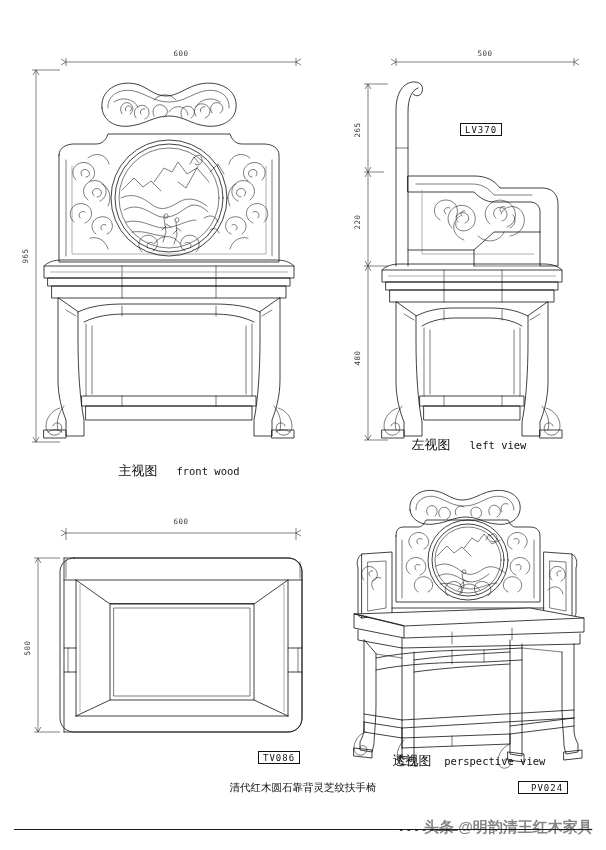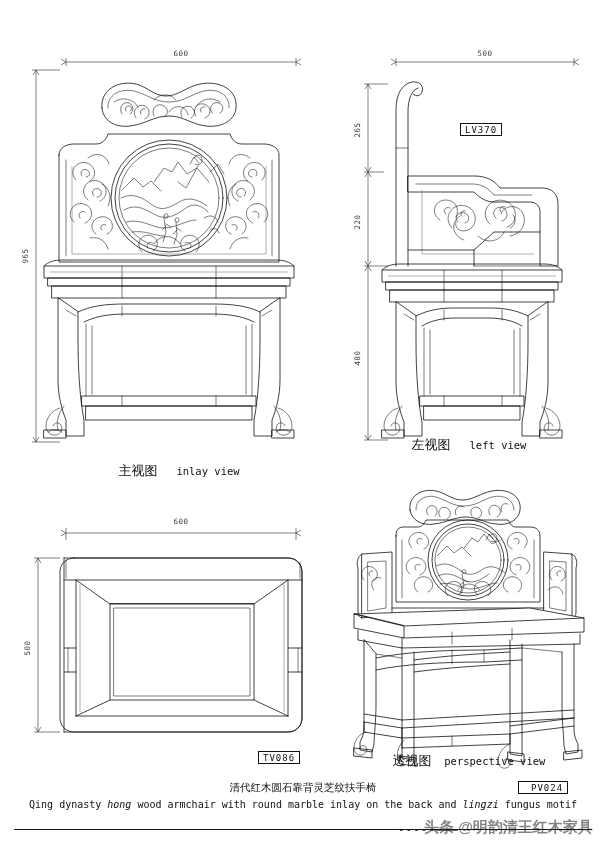--- a/index.html
+++ b/index.html
@@ -200,21 +200,21 @@
         <path class="ln-t" d="M262 392 c 4 -3 10 -3 14 0"></path>
         <path class="ln" d="M30 390 L52 390 L52 398 L30 398 Z M258 390 L280 390 L280 398 L258 398 Z"></path>
       </g>
 
       <text class="dimtxt" x="167" y="16" text-anchor="middle">600</text>
       <text class="dimtxt" x="14" y="216" text-anchor="middle" transform="rotate(-90 14 216)">965</text>
     </svg>
   </div>
   <div class="caption" style="left:14px;top:462px;width:330px;">
     <span class="cn">主视图</span>
-    &nbsp;&nbsp;<span>inlay view</span>
+    &nbsp;&nbsp;<span>front wood</span>
   </div>
 
   <div class="view" style="left:344px;top:40px;">
     <svg width="250" height="420" viewBox="0 0 250 420">
 
       <g>
         <path class="dim" d="M52 26 L52 18 M230 26 L230 18"></path>
         <path class="dim" d="M52 22 L230 22"></path>
         <path class="dim" d="M52 22 L47 19 M52 22 L47 25 M230 22 L235 19 M230 22 L235 25"></path>
       </g>
@@ -454,22 +454,19 @@
         <path class="ln" d="M164 270 L180 272 L180 280 L164 278 Z"></path>
       </g>
     </svg>
   </div>
   <div class="caption" style="left:344px;top:752px;width:250px;">
     <span class="cn">透视图</span>
     &nbsp;<span>perspective view</span>
   </div>
 
   <div class="cap-cn">清代红木圆石靠背灵芝纹扶手椅</div>
-  <div class="cap-en">
-    <span>Qing dynasty </span><i>hong</i><span> wood armchair with round marble inlay on the back and  </span><i>lingzi</i><span> fungus motif</span>
-  </div>
   <div class="codebox" style="left:518px;top:781px;padding-left:12px;">PV024</div>
 
   <div class="footer-rule"></div>
   <div class="dashes">-----———</div>
   <div class="watermark">头条 @明韵清王红木家具</div>
 
 </div>
 
 </body></html>

